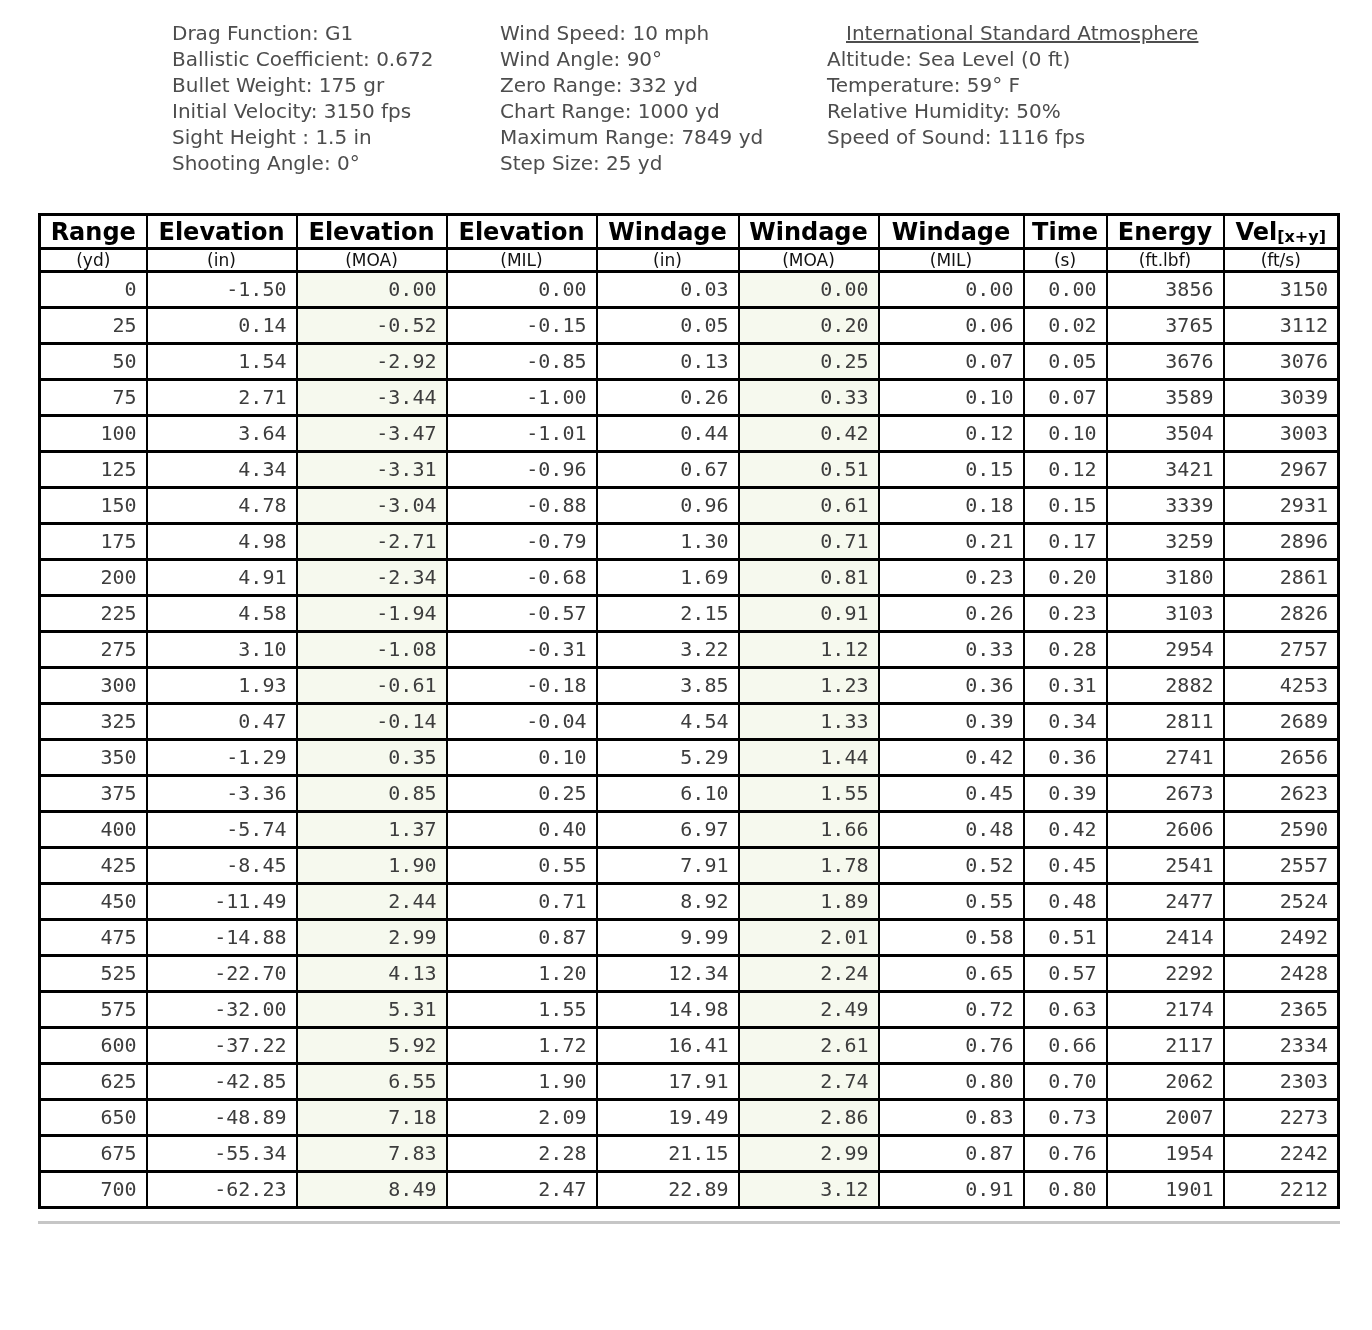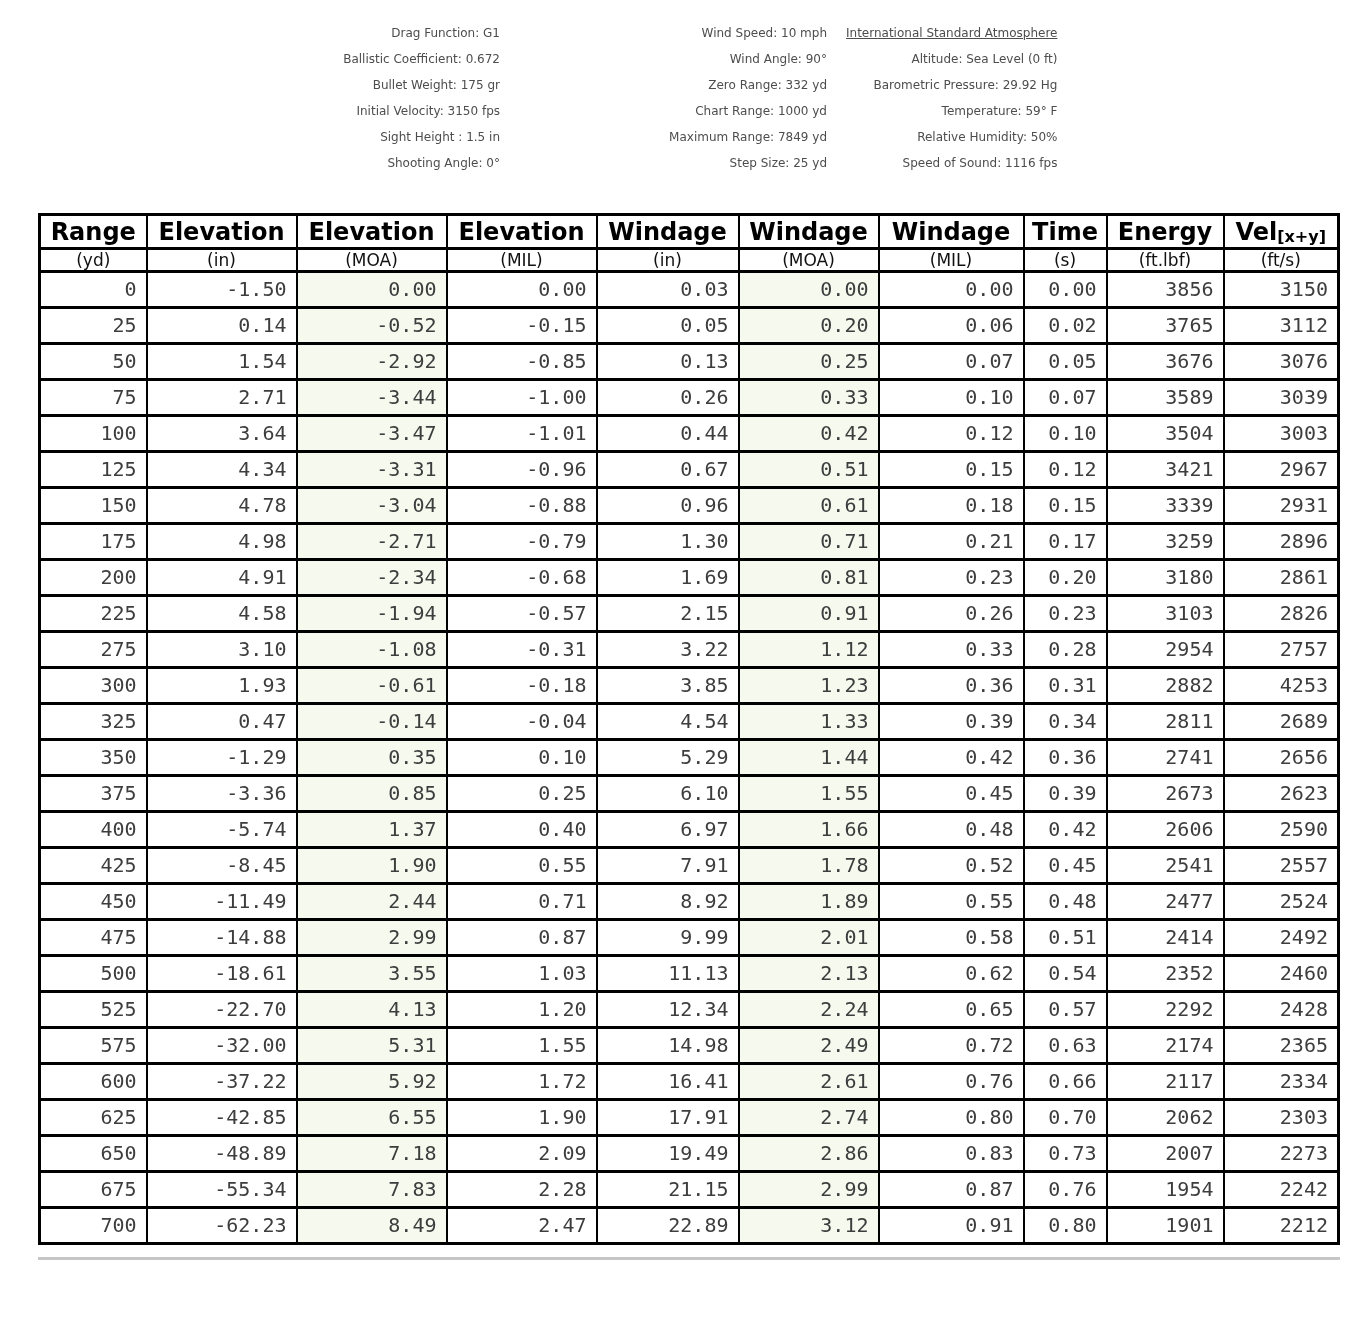--- a/index.html
+++ b/index.html
@@ -8,23 +8,22 @@
     background: #ffffff;
     width: 1372px;
     height: 1330px;
     overflow: hidden;
     font-family: "DejaVu Sans", "Liberation Sans", sans-serif;
   }
   .info-block {
     display: flex;
     padding: 20px 0 0 172px;
     color: #4d4d4d;
-    font-size: 12px;
+    font-size: 20px;
     line-height: 26px;
-    text-align: right;
   }
   .info-col-1 { width: 328px; }
   .info-col-2 { width: 327px; }
   .info-col-3 { width: auto; }
   .info-line { white-space: nowrap; }
   .underlined { text-decoration: underline; margin-left: 19px; }
 
   table.ballistics {
     border-collapse: collapse;
     table-layout: fixed;
@@ -94,21 +93,20 @@
     <div class="info-line">Wind Speed: 10 mph</div>
     <div class="info-line">Wind Angle: 90°</div>
     <div class="info-line">Zero Range: 332 yd</div>
     <div class="info-line">Chart Range: 1000 yd</div>
     <div class="info-line">Maximum Range: 7849 yd</div>
     <div class="info-line">Step Size: 25 yd</div>
   </div>
   <div class="info-col-3">
     <div class="info-line underlined">International Standard Atmosphere</div>
     <div class="info-line">Altitude: Sea Level (0 ft)</div>
-    <div class="info-line">Barometric Pressure: 29.92 Hg</div>
     <div class="info-line">Temperature: 59° F</div>
     <div class="info-line">Relative Humidity: 50%</div>
     <div class="info-line">Speed of Sound: 1116 fps</div>
   </div>
 </div>
 
 <table class="ballistics">
   <colgroup>
     <col style="width:107px">
       <col style="width:150px">
@@ -370,32 +368,20 @@
         <td class="shaded">2.99</td>
         <td>0.87</td>
         <td>9.99</td>
         <td class="shaded">2.01</td>
         <td>0.58</td>
         <td>0.51</td>
         <td>2414</td>
         <td>2492</td>
       </tr>
       <tr>
-        <td>500</td>
-        <td>-18.61</td>
-        <td class="shaded">3.55</td>
-        <td>1.03</td>
-        <td>11.13</td>
-        <td class="shaded">2.13</td>
-        <td>0.62</td>
-        <td>0.54</td>
-        <td>2352</td>
-        <td>2460</td>
-      </tr>
-      <tr>
         <td>525</td>
         <td>-22.70</td>
         <td class="shaded">4.13</td>
         <td>1.20</td>
         <td>12.34</td>
         <td class="shaded">2.24</td>
         <td>0.65</td>
         <td>0.57</td>
         <td>2292</td>
         <td>2428</td>

